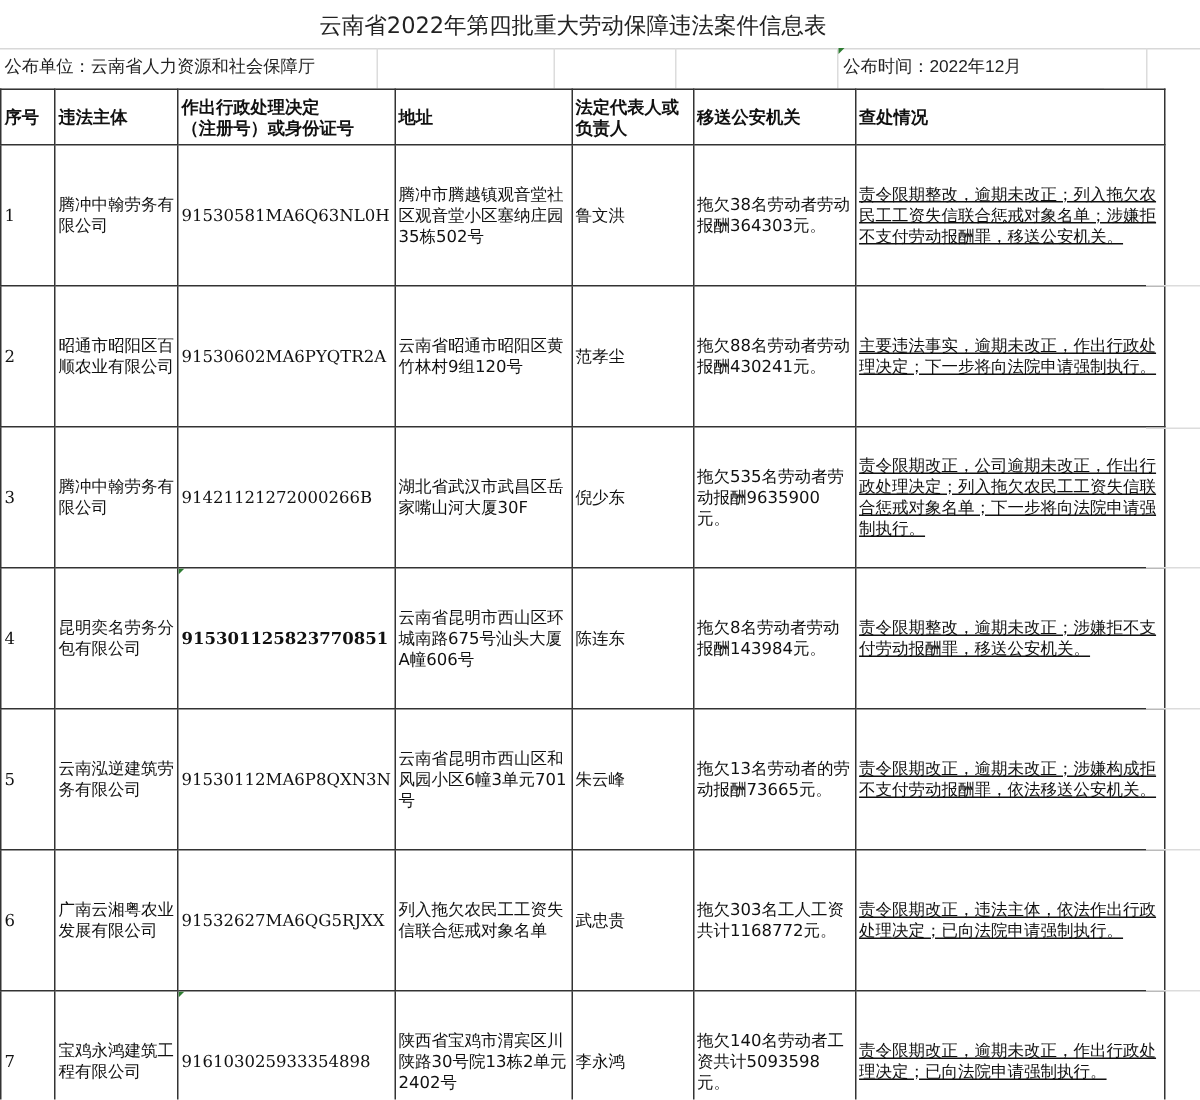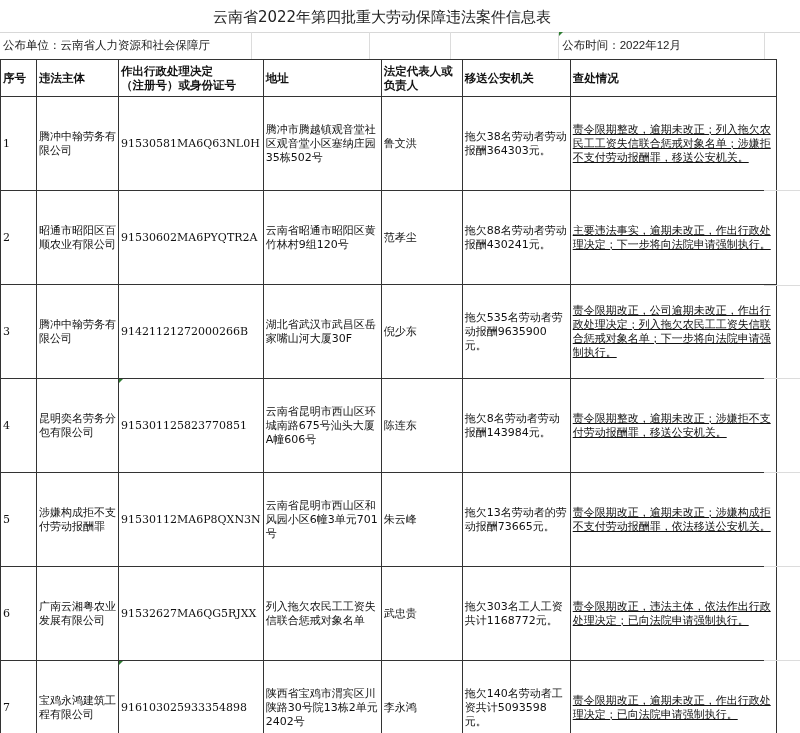--- a/index.html
+++ b/index.html
@@ -100,32 +100,32 @@
         <td class="cjk">腾冲中翰劳务有限公司</td>
         <td class="code">91421121272000266B</td>
         <td class="cjk">湖北省武汉市武昌区岳家嘴山河大厦30F</td>
         <td class="cjk">倪少东</td>
         <td class="cjk">拖欠535名劳动者劳动报酬9635900元。</td>
         <td class="cjk left">责令限期改正，公司逾期未改正，作出行政处理决定；列入拖欠农民工工资失信联合惩戒对象名单；下一步将向法院申请强制执行。</td>
       </tr>
       <tr class="row">
         <td class="code">4</td>
         <td class="cjk">昆明奕名劳务分包有限公司</td>
-        <td class="code" style="position:relative;">
+        <td class="code" style="position:relative;font-weight:bold;">
           <span class="green-mark" style="left:0; top:0;"></span>
           <span>915301125823770851</span>
         </td>
         <td class="cjk">云南省昆明市西山区环城南路675号汕头大厦A幢606号</td>
         <td class="cjk">陈连东</td>
         <td class="cjk">拖欠8名劳动者劳动报酬143984元。</td>
         <td class="cjk left">责令限期整改，逾期未改正；涉嫌拒不支付劳动报酬罪，移送公安机关。</td>
       </tr>
       <tr class="row">
         <td class="code">5</td>
-        <td class="cjk">涉嫌构成拒不支付劳动报酬罪</td>
+        <td class="cjk">云南泓逆建筑劳务有限公司</td>
         <td class="code">91530112MA6P8QXN3N</td>
         <td class="cjk">云南省昆明市西山区和风园小区6幢3单元701号</td>
         <td class="cjk">朱云峰</td>
         <td class="cjk">拖欠13名劳动者的劳动报酬73665元。</td>
         <td class="cjk left">责令限期改正，逾期未改正；涉嫌构成拒不支付劳动报酬罪，依法移送公安机关。</td>
       </tr>
       <tr class="row">
         <td class="code">6</td>
         <td class="cjk">广南云湘粤农业发展有限公司</td>
         <td class="code">91532627MA6QG5RJXX</td>

